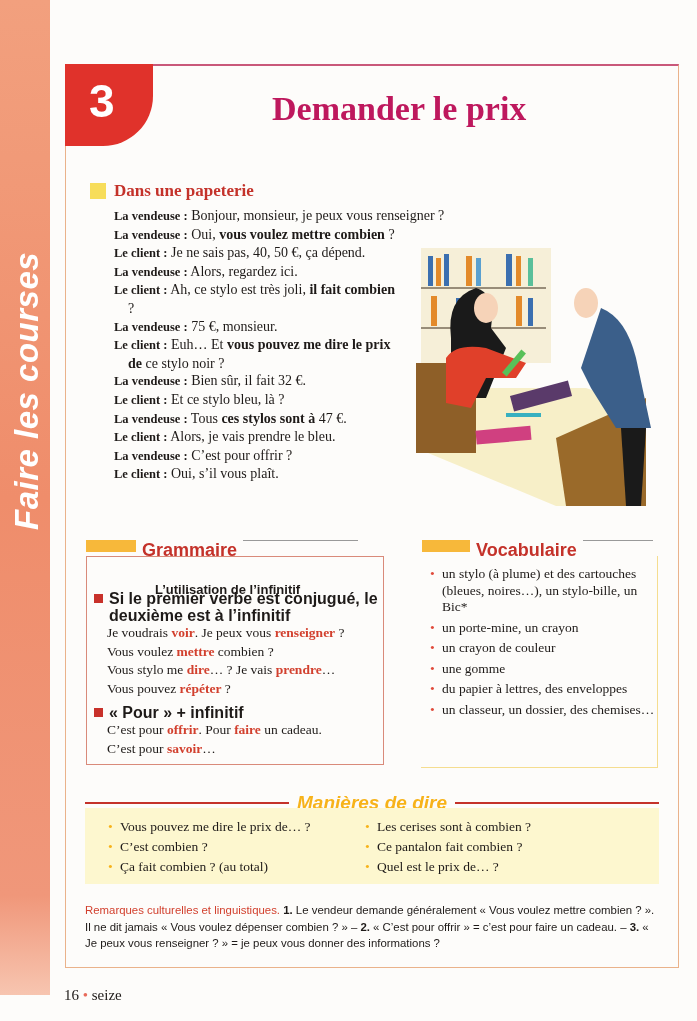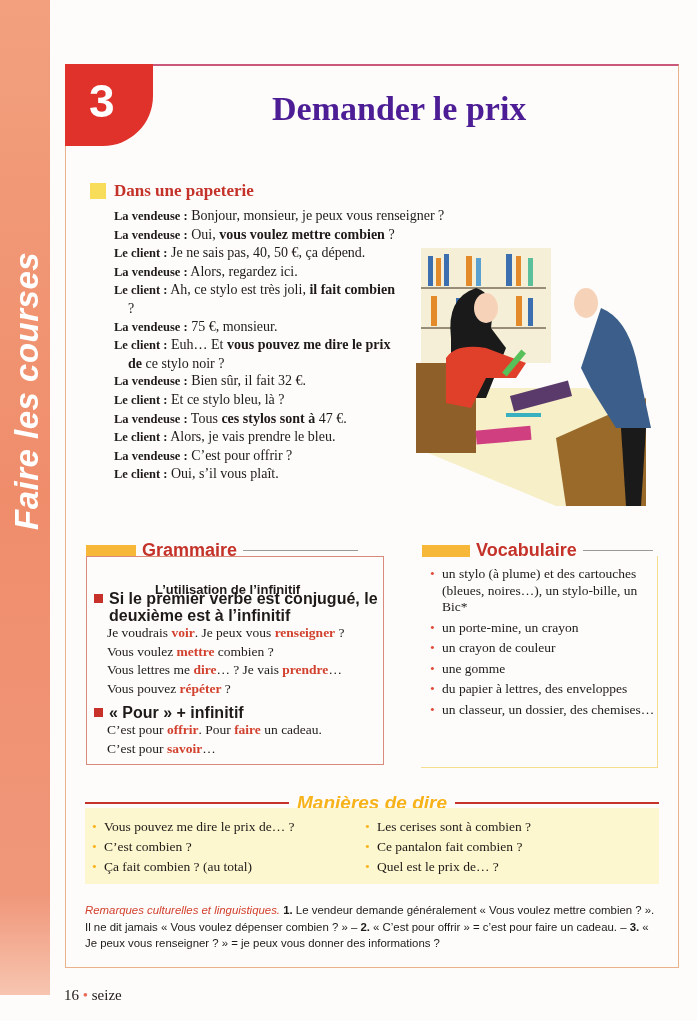--- a/index.html
+++ b/index.html
@@ -2,30 +2,30 @@
 <html><head>
 <meta charset="utf-8">
 <style>
   * { box-sizing: border-box; margin: 0; padding: 0; }
   body { width: 697px; height: 1021px; background: #fdfcfa; position: relative; overflow: hidden; font-family: "DejaVu Serif", serif; color: #1e1a18; }
   .side-strip { position: absolute; left: 0; top: 0; width: 50px; height: 995px; background: linear-gradient(180deg, #f2a07e 0%, #ef8d6b 50%, #f0977a 90%, #f7c5b0 100%); }
   .side-strip .label { position: absolute; left: 8px; top: 530px; transform: rotate(-90deg); transform-origin: left top; color: #fff; font-family: "Liberation Sans", sans-serif; font-weight: bold; font-style: italic; font-size: 33px; white-space: nowrap; letter-spacing: 0.5px; }
   .frame { position: absolute; left: 65px; top: 64px; width: 614px; height: 904px; border: 1px solid #eab28a; border-top: 2px solid #c9587a; }
   .num-circle { position: absolute; left: 65px; top: 64px; width: 88px; height: 82px; background: #e0322b; border-radius: 0 0 50px 0; overflow: hidden; }
   .num-circle span { position: absolute; left: 24px; top: 10px; font-family: "Liberation Sans", sans-serif; font-size: 46px; font-weight: bold; color: #fff; }
-  .title { position: absolute; left: 272px; top: 90px; font-family: "Liberation Serif", serif; font-weight: bold; font-size: 34px; color: #4c1d95; }
+  .title { position: absolute; left: 272px; top: 90px; font-family: "Liberation Serif", serif; font-weight: bold; font-size: 34px; color: #be185d; }
   .sec-head { position: absolute; left: 90px; top: 181px; display: flex; align-items: center; }
   .sec-head .sq { width: 16px; height: 16px; background: #f7dd5a; margin-right: 8px; }
   .sec-head span { font-family: "Liberation Serif", serif; font-weight: bold; font-size: 17px; color: #c4322a; }
   .dialogue { position: absolute; left: 114px; top: 207px; font-family: "Liberation Serif", serif; font-size: 14px; line-height: 17.6px; }
   .dialogue .line { margin-left: 14px; text-indent: -14px; }
   .dialogue .sp { font-weight: bold; font-size: 12.5px; }
   .dialogue b { font-weight: bold; }
   .illus { position: absolute; left: 416px; top: 248px; width: 250px; height: 258px; }
-  .box-title { position: absolute; display: flex; align-items: center; }
+  .box-title { position: absolute; display: flex; }
   .box-title .bar { height: 12px; background: #f7b83a; }
   .box-title span { font-family: "Liberation Sans", sans-serif; font-weight: bold; font-size: 18px; color: #c4322a; margin-left: 6px; }
   .box-title .rule { height: 1px; background: #999; margin-left: 6px; }
   .gram-box { position: absolute; left: 86px; top: 556px; width: 298px; height: 209px; border: 1px solid #d98a7a; }
   .gram-sub { position: absolute; left: 155px; top: 582px; font-family: "Liberation Sans", sans-serif; font-weight: bold; font-size: 13px; }
   .gram-body { position: absolute; left: 94px; top: 590px; width: 286px; font-family: "Liberation Serif", serif; font-size: 13.5px; line-height: 18.5px; }
   .gram-body .rule-h { font-family: "Liberation Sans", sans-serif; font-weight: bold; font-size: 16px; line-height: 17px; display: flex; }
   .gram-body .rule-h .sq { width: 9px; height: 9px; background: #c8312a; margin: 4px 6px 0 0; flex: none; }
   .gram-body .ex { padding-left: 13px; }
   .red { color: #d2402e; font-weight: bold; }
@@ -34,21 +34,21 @@
   .voc-list li { padding-left: 12px; position: relative; margin-bottom: 4px; }
   .voc-list li::before { content: "•"; color: #e04a3a; position: absolute; left: 0; top: 0; }
   .man-title { position: absolute; left: 85px; top: 792px; width: 574px; display: flex; align-items: center; justify-content: center; }
   .man-title .rule { flex: 1; height: 2px; background: #c4322a; }
   .man-title span { font-family: "Liberation Sans", sans-serif; font-style: italic; font-weight: bold; font-size: 19px; color: #f7b31a; margin: 0 8px; }
   .man-box { position: absolute; left: 85px; top: 808px; width: 574px; height: 76px; background: #fdf7cf; }
   .man-col { position: absolute; top: 817px; font-family: "Liberation Serif", serif; font-size: 13.5px; line-height: 20px; list-style: none; }
   .man-col li { padding-left: 12px; position: relative; }
   .man-col li::before { content: "•"; color: #f7b31a; position: absolute; left: 0; }
   .notes { position: absolute; left: 85px; top: 902px; width: 575px; font-family: "Liberation Sans", sans-serif; font-size: 11.4px; line-height: 16.5px; }
-  .notes .lead { color: #d2402e; font-style: italic; }
+  .notes .lead { color: #d2402e; }
   .notes b { font-weight: bold; }
   .page-num { position: absolute; left: 64px; top: 987px; font-family: "Liberation Serif", serif; font-size: 15px; }
   .page-num .dot { color: #e86a5a; }
 </style>
 </head>
 <body>
 
 <div class="side-strip">
   <div class="label">Faire les courses</div>
 </div>
@@ -124,21 +124,21 @@
 <div class="gram-box"></div>
 <div class="gram-sub">L’utilisation de l’infinitif</div>
 <div class="gram-body">
   <div class="rule-h">
     <div class="sq"></div>
     <span>Si le premier verbe est conjugué, le deuxième est à l’infinitif</span>
   </div>
   <div id="rule1ex">
       <div class="ex"><span>Je voudrais </span><span class="red">voir</span><span>. Je peux vous </span><span class="red">renseigner</span><span> ?</span></div>
       <div class="ex"><span>Vous voulez </span><span class="red">mettre</span><span> combien ?</span></div>
-      <div class="ex"><span>Vous lettres me </span><span class="red">dire</span><span>… ? Je vais </span><span class="red">prendre</span><span>…</span></div>
+      <div class="ex"><span>Vous stylo me </span><span class="red">dire</span><span>… ? Je vais </span><span class="red">prendre</span><span>…</span></div>
       <div class="ex"><span>Vous pouvez </span><span class="red">répéter</span><span> ?</span></div>
     </div>
   <div class="rule-h" style="margin-top:6px;">
     <div class="sq"></div>
     <span>« Pour » + infinitif</span>
   </div>
   <div id="rule2ex">
       <div class="ex"><span>C’est pour </span><span class="red">offrir</span><span>. Pour </span><span class="red">faire</span><span> un cadeau.</span></div>
       <div class="ex"><span>C’est pour </span><span class="red">savoir</span><span>…</span></div>
     </div>
@@ -158,21 +158,21 @@
     <li>du papier à lettres, des enveloppes</li>
     <li>un classeur, un dossier, des chemises…</li>
   </ul>
 
 <div class="man-title">
   <div class="rule"></div>
   <span>Manières de dire</span>
   <div class="rule"></div>
 </div>
 <div class="man-box"></div>
-<ul class="man-col" id="manL" style="left:92px;">
+<ul class="man-col" id="manL" style="left:108px;">
     <li>Vous pouvez me dire le prix de… ?</li>
     <li>C’est combien ?</li>
     <li>Ça fait combien ? (au total)</li>
   </ul>
 <ul class="man-col" id="manR" style="left:365px;">
     <li>Les cerises sont à combien ?</li>
     <li>Ce pantalon fait combien ?</li>
     <li>Quel est le prix de… ?</li>
   </ul>
 

